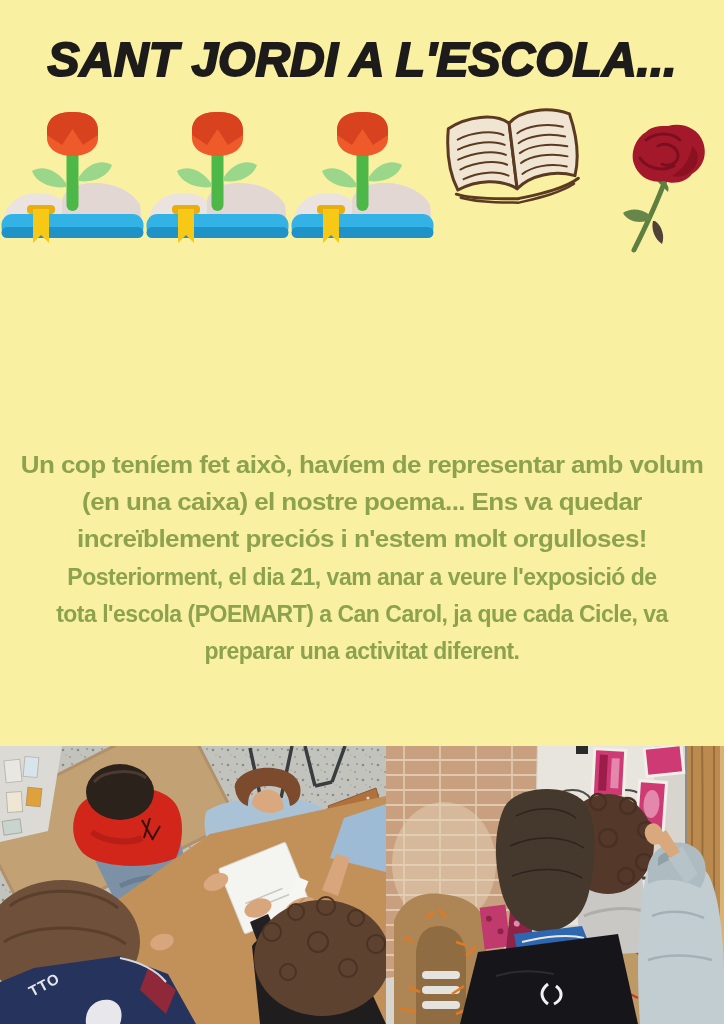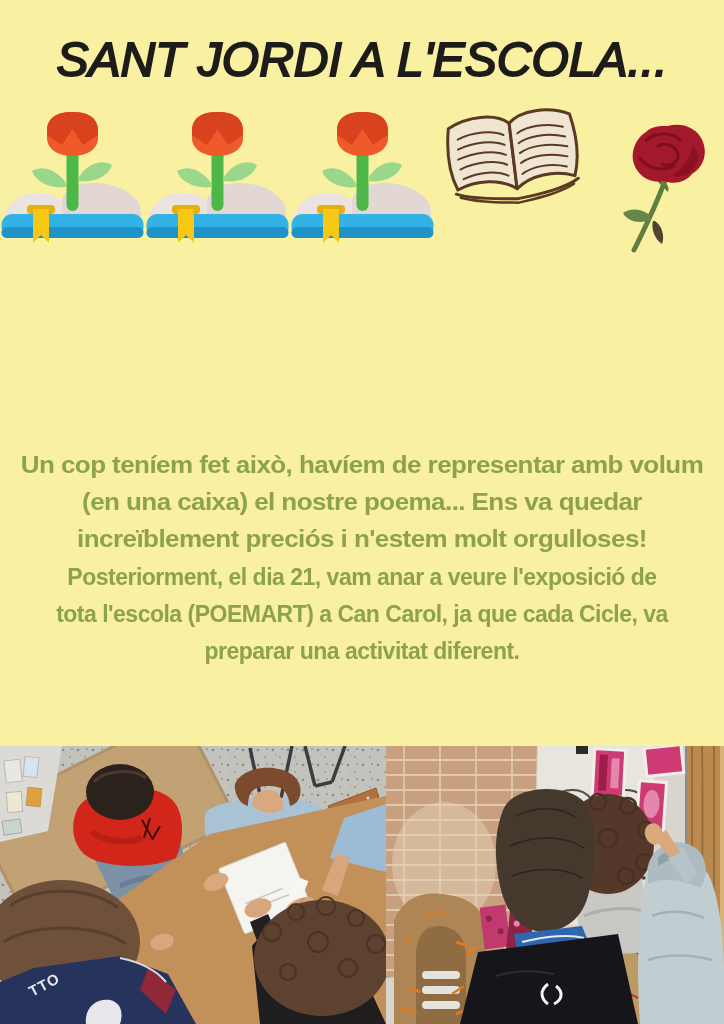--- a/index.html
+++ b/index.html
@@ -7,21 +7,21 @@
     position:relative;
     width:724px;height:1024px;
     background:#FAF0A2;
     overflow:hidden;
     font-family:"Liberation Sans", sans-serif;
   }
   .title{
     position:absolute;top:24px;left:0;width:724px;
     text-align:center;
     font-family:"Liberation Sans", sans-serif;
-    font-weight:normal;font-style:italic;
+    font-weight:bold;font-style:italic;
     font-size:48px;line-height:72px;
     letter-spacing:0px;
     color:#1d1c1a;
     -webkit-text-stroke:2px #1d1c1a;
     white-space:nowrap;
   }
   .icon-abs{position:absolute;}
   .para{
     position:absolute;left:0;width:724px;
     text-align:center;

